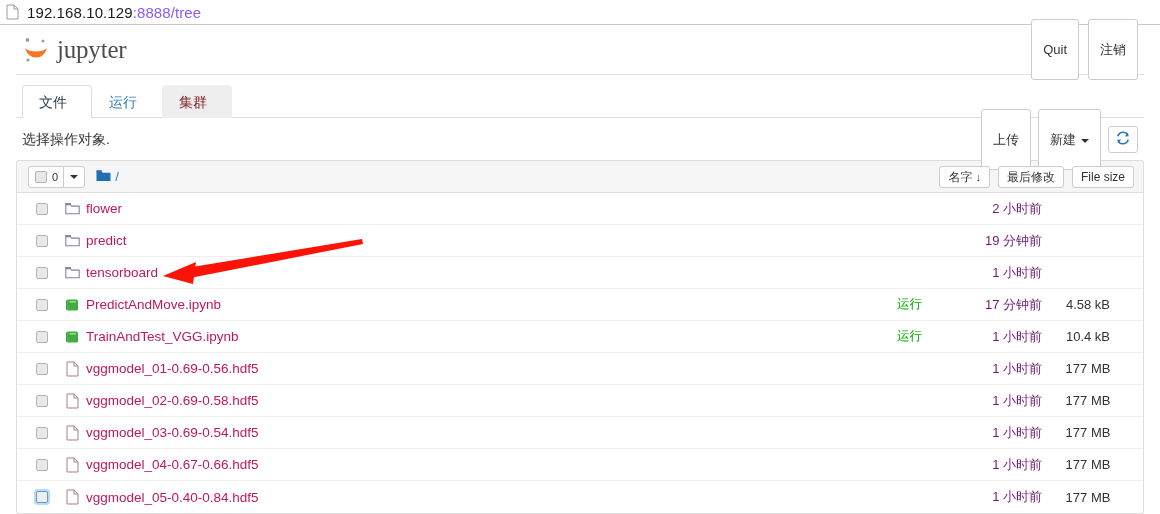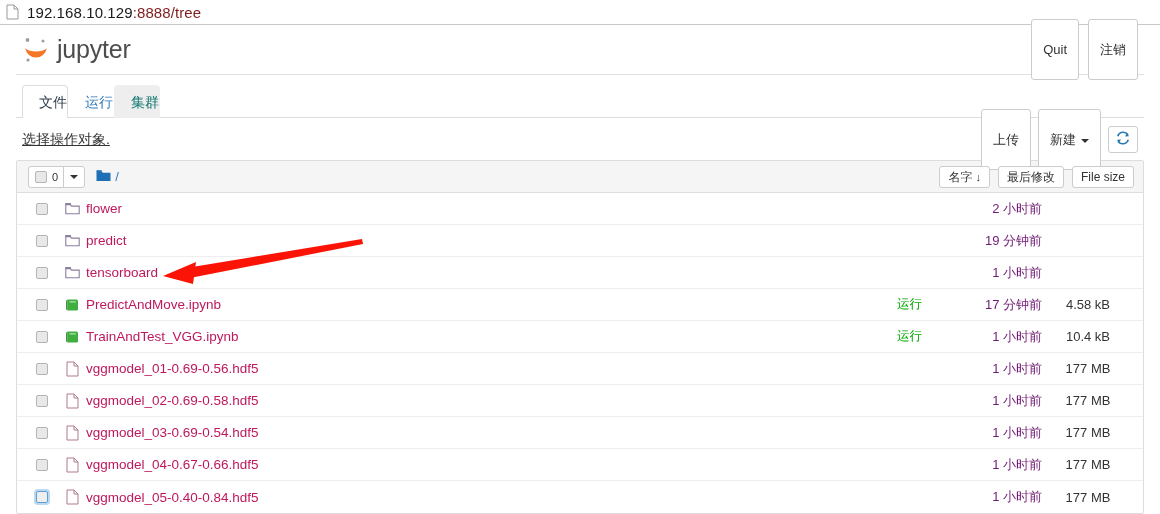--- a/index.html
+++ b/index.html
@@ -26,37 +26,37 @@
     position: relative;
     flex: 0 0 auto;
   }
   #urlbar .page-icon svg { display: block; }
   .url-text {
     font-size: 15px;
     color: #1a1a1a;
     letter-spacing: 0.1px;
     white-space: nowrap;
   }
-  .url-text .dim { color: #7f1d1d; }
+  .url-text .dim { color: #8b5cf6; }
 
   
   #jup-header {
     height: 50px;
     margin: 0 16px;
     display: flex;
     align-items: center;
     border-bottom: 1px solid #e0e0e0;
     padding: 0 6px;
   }
   #logo-wrap { display: flex; align-items: center; flex: 1 1 auto; }
   #logo-mark { width: 28px; height: 30px; margin-right: 7px; }
   #logo-text {
     font-size: 25px;
     color: #4d4d4d;
-    font-family: Liberation Sans, sans-serif;
+    font-family: Liberation Serif, serif;
     letter-spacing: -0.2px;
   }
   .hdr-btns { display: flex; gap: 9px; }
   .btn {
     border: 1px solid #cccccc;
     background: #ffffff;
     border-radius: 3px;
     font-size: 13px;
     color: #333333;
     padding: 22px 11px;
@@ -70,55 +70,54 @@
   #tabs {
     margin: 10px 16px 0 16px;
     padding-left: 6px;
     display: flex;
     align-items: flex-end;
     border-bottom: 1px solid #dddddd;
     height: 33px;
   }
   .tab {
     font-size: 14px;
-    padding: 7px 0 7px 16px;
+    padding: 7px 24px 7px 16px;
     border: 1px solid transparent;
     border-bottom: none;
     border-radius: 4px 4px 0 0;
     color: #337ab7;
     cursor: pointer;
     line-height: 18px;
     margin-bottom: -1px;
     white-space: nowrap;
   }
   .tab.active {
     color: #2b3a47;
     background: #ffffff;
     border-color: #dddddd;
     border-bottom-color: #ffffff;
   }
   .tab.hover {
     background: #eeeeee;
-    color: #0f766e;
+    color: #7f1d1d;
     border-color: transparent;
   }
 
   
   #action-row {
     margin: 0 16px;
     padding: 11px 6px 10px 6px;
     display: flex;
     align-items: center;
     height: 42px;
   }
   #select-note {
     font-size: 14px;
     color: #333333;
     flex: 1 1 auto;
-    text-decoration: underline;
   }
   #tool-btns { display: flex; gap: 7px; align-items: center; }
   .caret {
     display: inline-block;
     width: 0; height: 0;
     border-left: 4px solid transparent;
     border-right: 4px solid transparent;
     border-top: 4px solid #333333;
     margin-left: 5px;
     vertical-align: middle;

